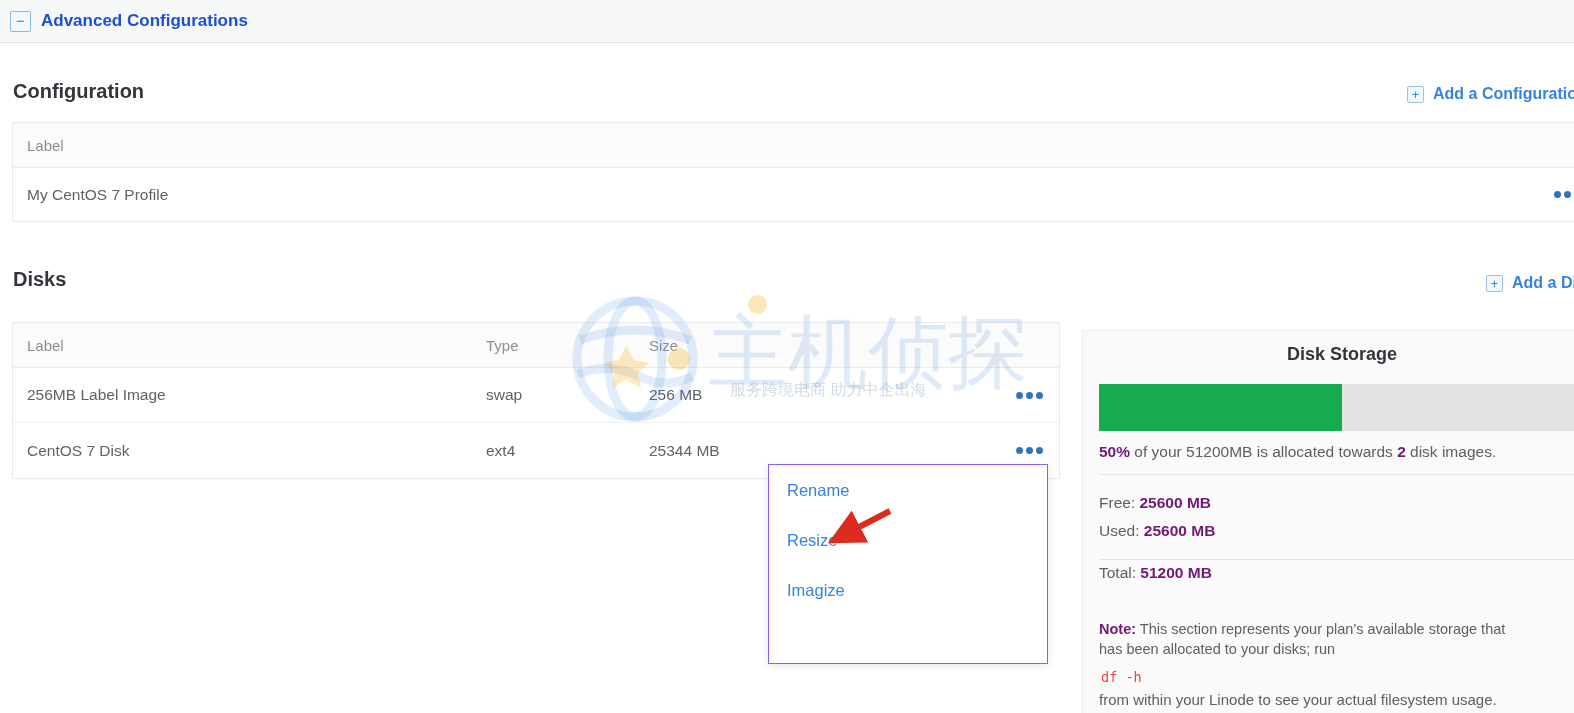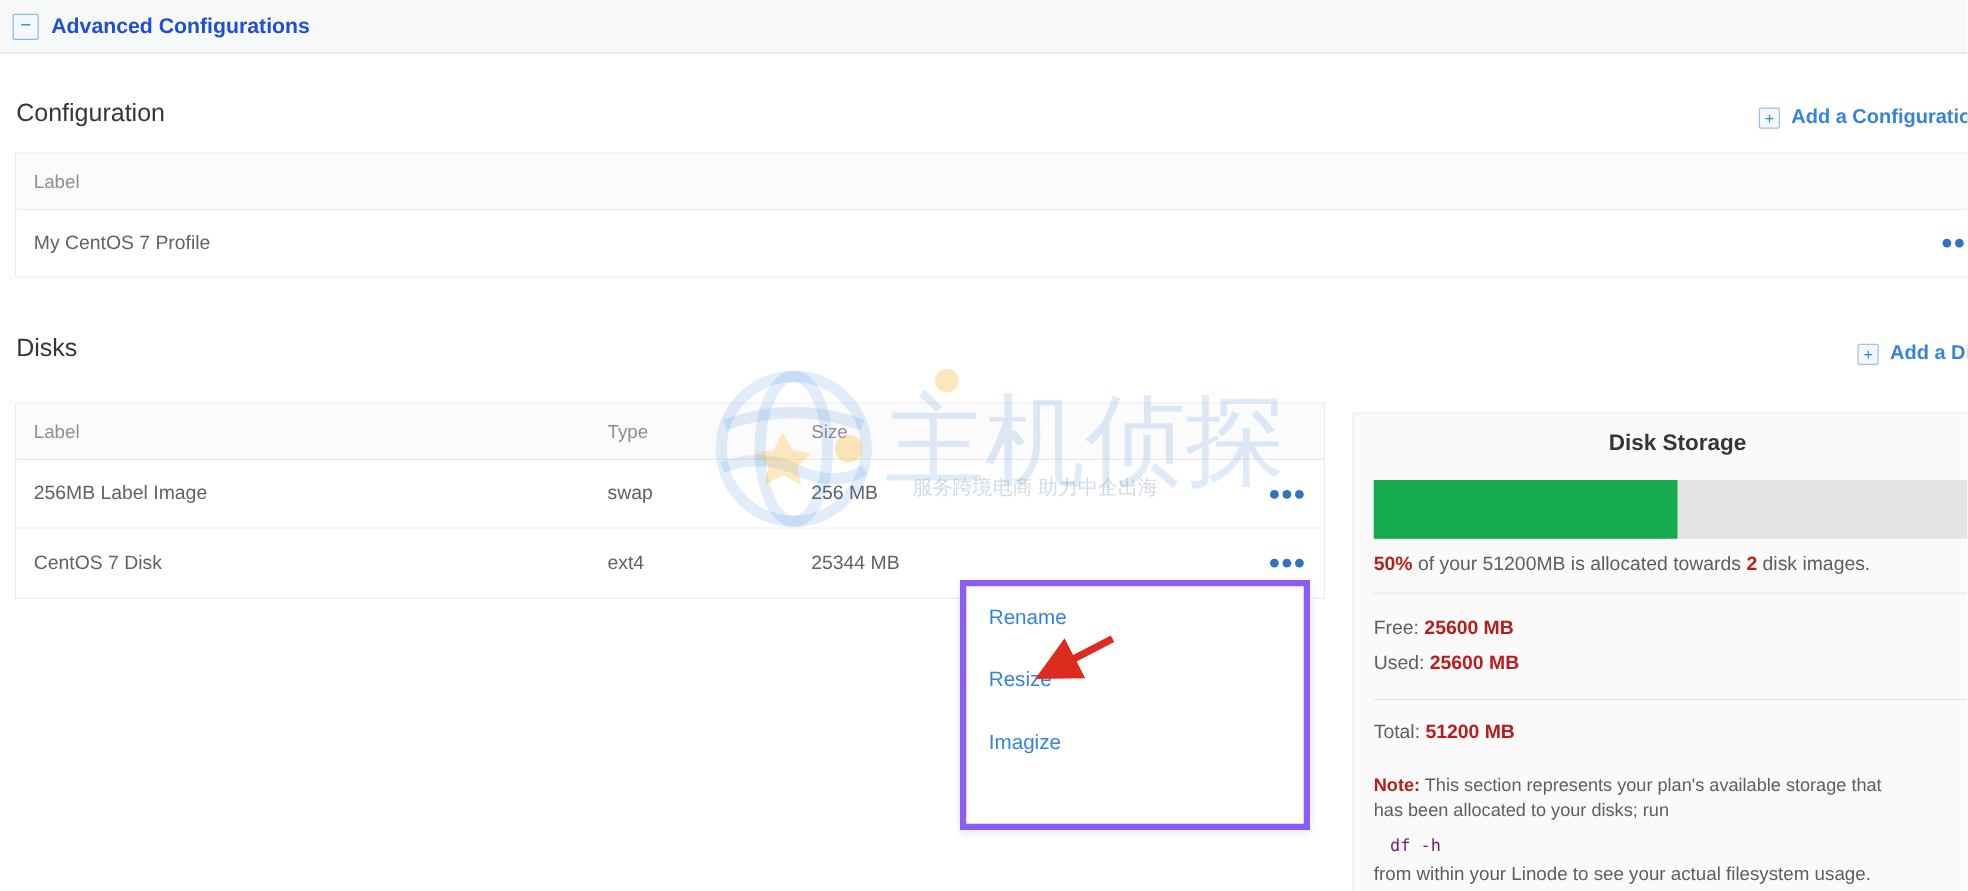--- a/index.html
+++ b/index.html
@@ -9,21 +9,21 @@
 
   
   .topbar { position:absolute; left:0; top:0; width:100%; height:43px;
     background:#f7f8f8; border-bottom:1px solid #e3e5e8; display:flex; align-items:center; }
   .collapse-box { width:21px; height:21px; margin-left:10px; border:1px solid #8db9e3;
     background:#f3f8fd; color:#3683dc; font-size:15px; line-height:18px; text-align:center;
     border-radius:2px; cursor:pointer; }
   .topbar-title { margin-left:10px; font-size:17px; font-weight:700; color:#1d4ed8; }
 
   
-  .section-title { position:absolute; left:13px; font-size:20px; font-weight:400; color:#32363c; }
+  .section-title { position:absolute; left:13px; font-size:20px; font-weight:700; color:#32363c; }
   .add-link { position:absolute; display:flex; align-items:center; white-space:nowrap; cursor:pointer; }
   .plus-box { width:17px; height:17px; border:1px solid #9fc0e8; background:#f3f8fd; color:#3683dc;
     font-size:13px; line-height:15px; text-align:center; border-radius:2px; flex:0 0 auto; }
   .add-label { margin-left:9px; font-size:16px; font-weight:700; color:#3683dc; }
 
   
   .tbl { position:absolute; border:1px solid #ebebeb; background:#fff; }
   .tbl-head { background:#fbfbfb; border-bottom:1px solid #ebebeb; display:grid; align-items:center;
     color:#8b9095; font-size:15px; }
   .tbl-row { background:#fff; display:grid; align-items:center; color:#5d6368; font-size:15.5px;
@@ -44,45 +44,45 @@
   .dots-right { justify-self:end; margin-right:16px; }
   .cfg-dots { position:absolute; left:1541px; top:23px; }
 
   
   .storage-panel { position:absolute; left:1082px; top:330px; width:520px; height:420px;
     background:#fafafa; border:1px solid #ececec; z-index:2; }
   .sp-title { text-align:center; margin-top:13px; font-size:18px; font-weight:700; color:#32363c; }
   .sp-bar { position:absolute; left:16px; top:53px; width:calc(100% - 32px); height:47px; background:#e3e3e3; }
   .sp-bar-fill { height:100%; background:#17ab4f; }
   .sp-alloc { position:absolute; left:16px; top:112px; font-size:15.5px; color:#5a6065; }
-  .sp-alloc b, .sp-lines b, .sp-note b { color:#b91c1c; }
+  .sp-alloc b, .sp-lines b, .sp-note b { color:#701a75; }
   .sp-div { position:absolute; left:16px; width:calc(100% - 32px); border-top:1px solid #e3e5e8; }
   .sp-lines { position:absolute; left:16px; font-size:15.5px; color:#5a6065; line-height:28px; }
   .sp-note { position:absolute; left:16px; top:288px; width:418px; font-size:14.5px;
     color:#5a6065; line-height:20px; }
-  .sp-code { position:absolute; left:29px; top:338px; font-size:13.5px;
-    font-family:"DejaVu Sans Mono", monospace; color:#701a75;text-align:center; }
+  .sp-code { position:absolute; left:18px; top:338px; font-size:13.5px;
+    font-family:"DejaVu Sans Mono", monospace; color:#ef4444;text-align:center; }
   .sp-note2 { position:absolute; left:16px; top:360px; font-size:15px; color:#5a6065; }
 
   
   .watermark { position:absolute; left:0; top:0; width:100%; height:100%;
     pointer-events:none; z-index:4; }
   .wm-big { position:absolute; left:708px; top:300px; font-size:80px; font-weight:400;
     color:rgba(54,131,220,0.16); letter-spacing:0px; white-space:nowrap; }
   .wm-sub { position:absolute; left:730px; top:380px; font-size:16px;
     color:rgba(125,148,173,0.35); white-space:nowrap; }
   .wm-dot1 { position:absolute; left:748px; top:295px; width:19px; height:19px;
     border-radius:50%; background:rgba(250,176,27,0.30); }
   .wm-dot2 { position:absolute; left:668px; top:348px; width:22px; height:22px;
     border-radius:50%; background:rgba(250,176,27,0.30); }
   .wm-globe { position:absolute; left:568px; top:292px; }
 
   
   .disk-menu { position:absolute; left:768px; top:464px; width:280px; height:200px;
-    background:#fff; border:5px solid #8b5cf6; box-shadow:0 2px 8px rgba(0,0,0,0.10); z-index:10; }
+    background:#fff; border:1px solid #8b5cf6; box-shadow:0 2px 8px rgba(0,0,0,0.10); z-index:10; }
   .menu-item { height:50px; display:flex; align-items:center; padding-left:18px;
     color:#3683dc; font-size:16.5px; cursor:pointer; }
 
   .arrow-svg { position:absolute; left:800px; top:496px; z-index:11; pointer-events:none; }
 </style>
 </head>
 <body>
 
 <div class="stage">
 
@@ -168,21 +168,21 @@
     </div>
     <div class="sp-alloc">
       <b>50%</b><span> of your 51200MB is allocated towards </span><b>2</b><span> disk images.</span>
     </div>
     <div class="sp-div" style="top:143px;"></div>
     <div class="sp-lines" style="top:158px;">
       <div><span>Free: </span><b>25600 MB</b></div>
       <div><span>Used: </span><b>25600 MB</b></div>
     </div>
     <div class="sp-div" style="top:228px;"></div>
-    <div class="sp-lines" style="top:241px;"><span>Total: </span><b>51200 MB</b></div>
+    <div class="sp-lines" style="top:228px;"><span>Total: </span><b>51200 MB</b></div>
     <div class="sp-note"><b>Note:</b><span>  This section represents your plan's available storage that has been allocated to your disks; run</span></div>
     <div class="sp-code">df -h</div>
     <div class="sp-note2">from within your Linode to see your actual filesystem usage.</div>
   </div>
 
   <div class="disk-menu">
     <div class="menu-item">Rename</div>
     <div class="menu-item">Resize</div>
     <div class="menu-item">Imagize</div>
   </div>

